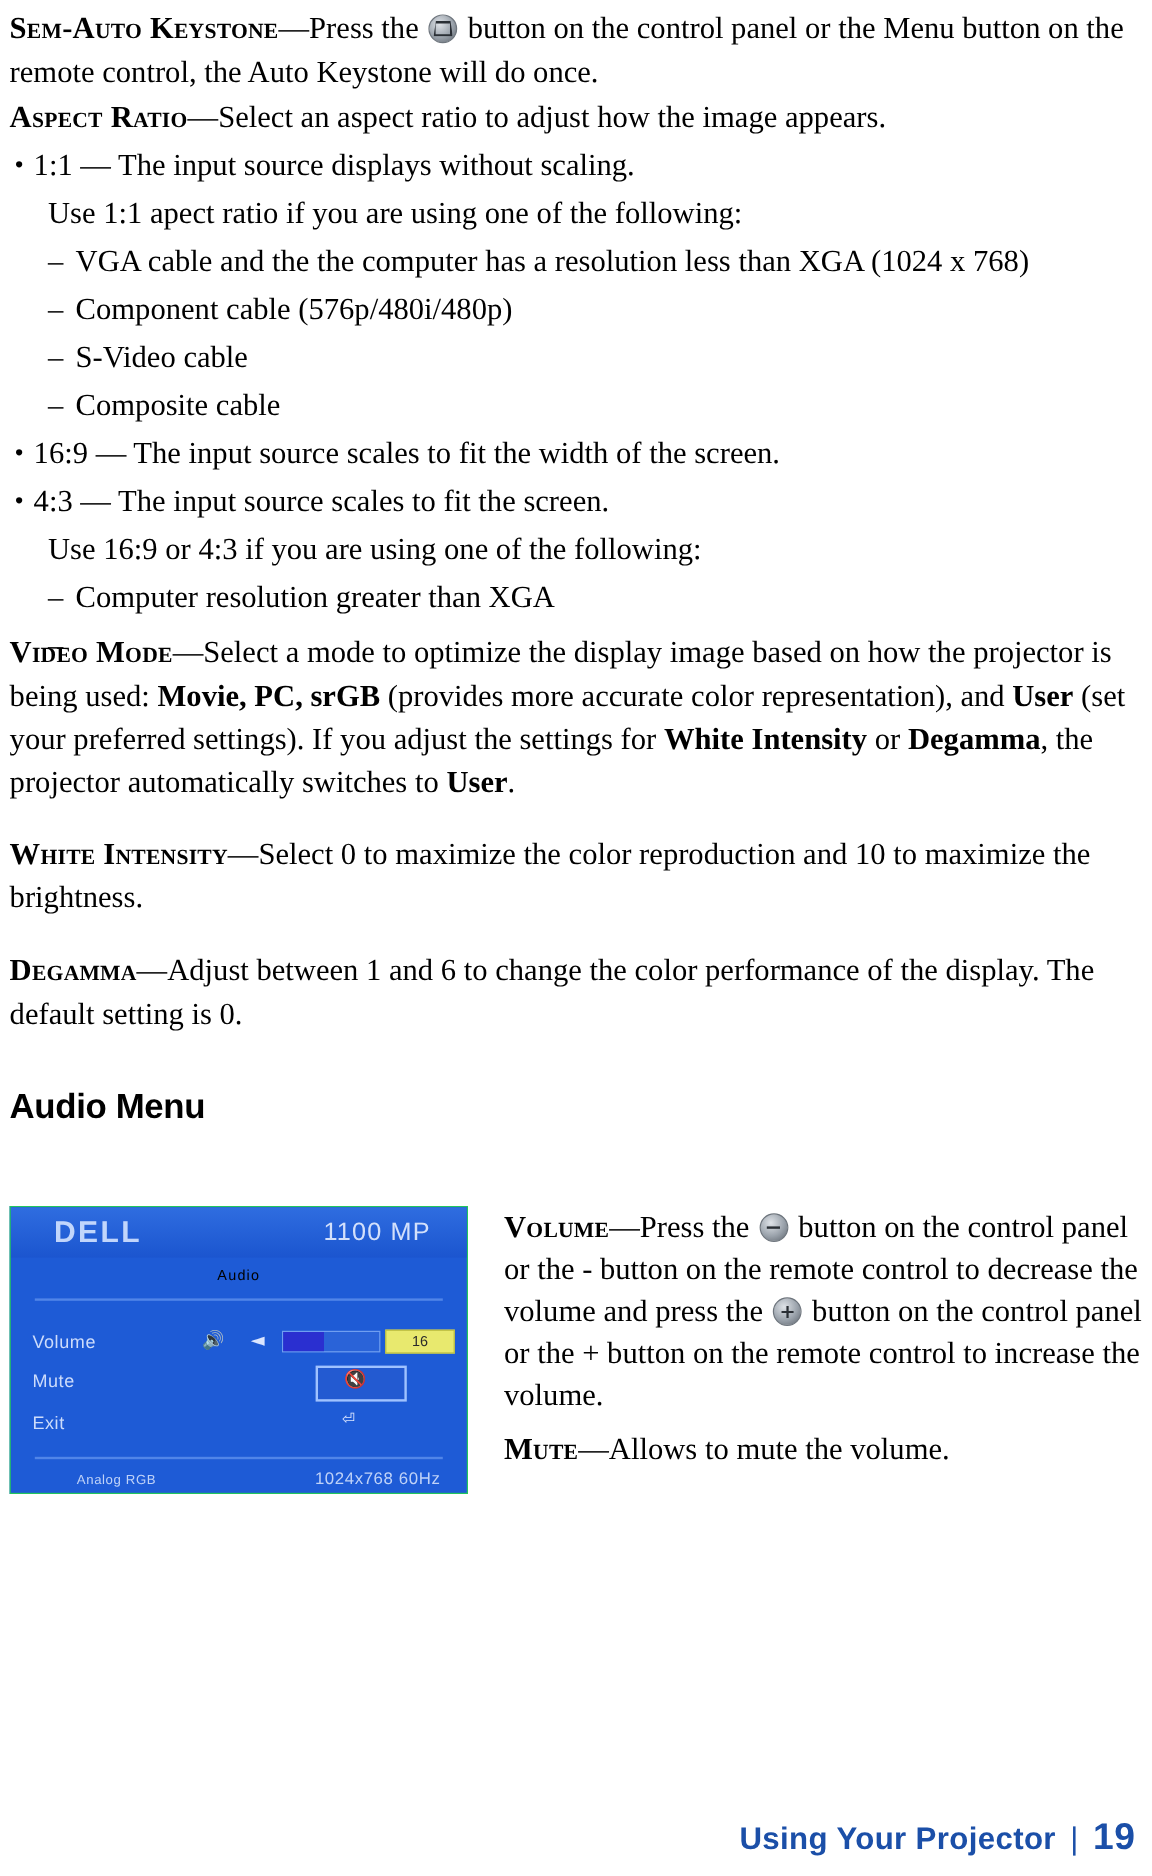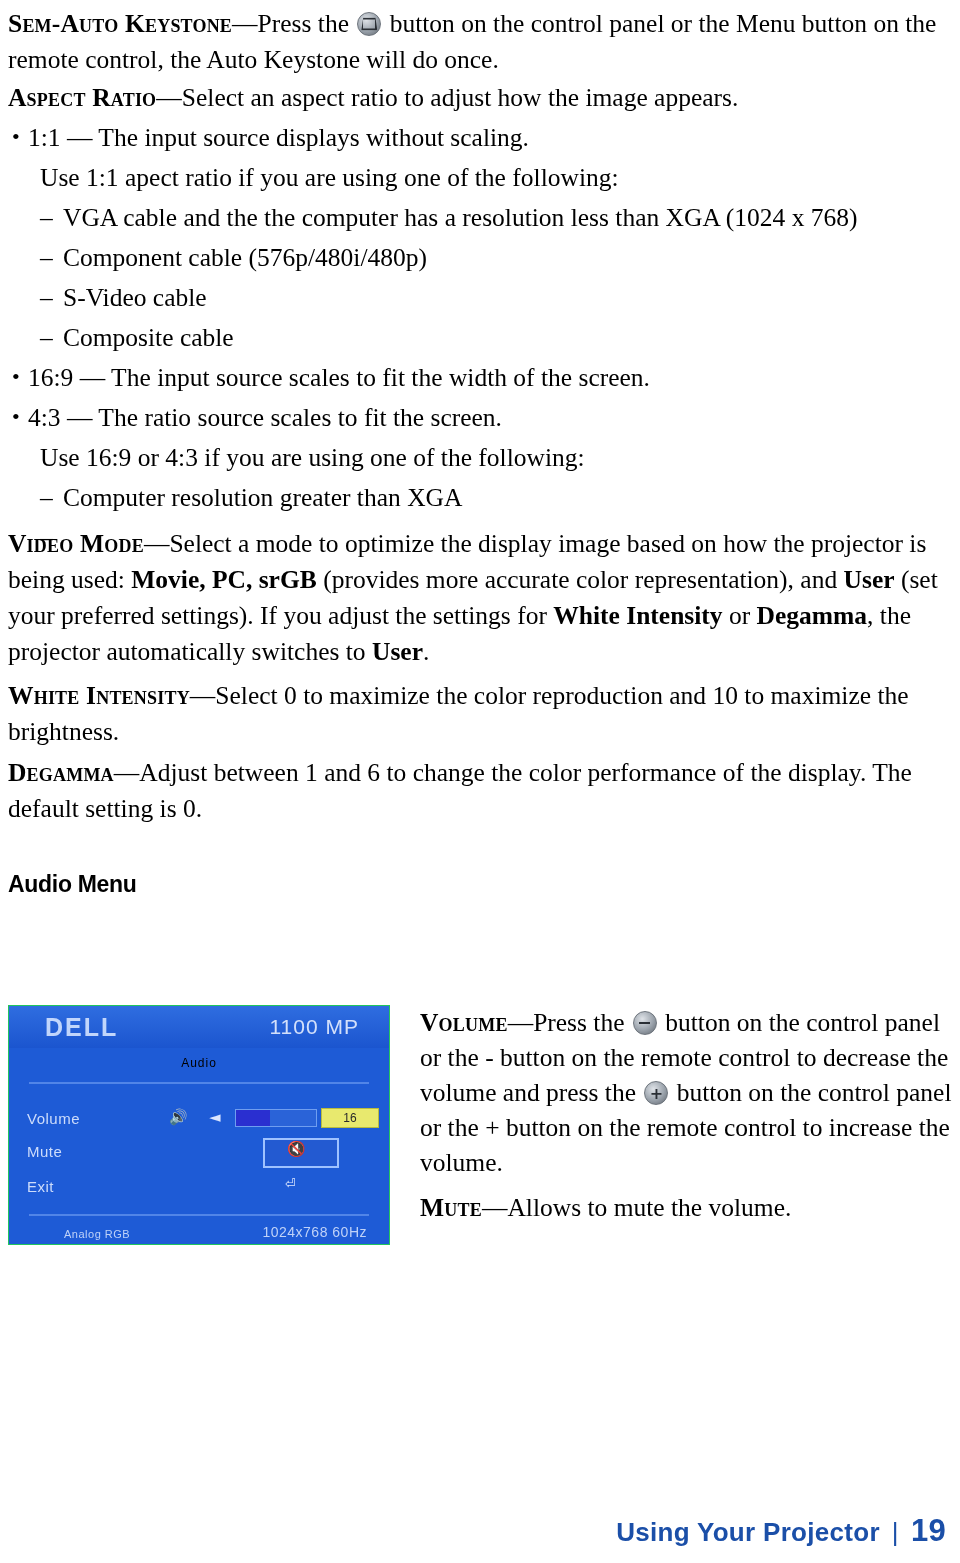--- a/index.html
+++ b/index.html
@@ -105,21 +105,21 @@
     display: block;
     width: 12px;
     height: 9px;
     margin: 0 auto;
     border: 2px solid #2a2f35;
     border-radius: 1px;
     clip-path: polygon(12% 0, 88% 0, 100% 100%, 0 100%);
   }
   h2.section {
     font-family: "Liberation Sans", sans-serif;
-    font-size: 23px;
+    font-size: 29px;
     font-weight: bold;
     margin: 44px 0 18px 0;
     letter-spacing: -0.3px;
   }
   .lower {
     position: absolute;
     left: 8px;
     top: 1005px;
     width: 944px;
   }
@@ -288,30 +288,30 @@
 
     <p class="para"><span class="sc">Aspect Ratio</span><span>—Select an aspect ratio to adjust how the image appears.</span></p>
 
     <div class="indent-bullet"><span class="dot">•</span><span>1:1 — The input source displays without scaling.</span></div>
     <div class="indent-1"><span>Use 1:1 apect ratio if you are using one of the following:</span></div>
     <div class="indent-dash"><span class="dash">–</span><span>VGA cable and the the computer has a resolution less than XGA (1024 x 768)</span></div>
     <div class="indent-dash"><span class="dash">–</span><span>Component cable (576p/480i/480p)</span></div>
     <div class="indent-dash"><span class="dash">–</span><span>S-Video cable</span></div>
     <div class="indent-dash"><span class="dash">–</span><span>Composite cable</span></div>
     <div class="indent-bullet"><span class="dot">•</span><span>16:9 — The input source scales to fit the width of the screen.</span></div>
-    <div class="indent-bullet"><span class="dot">•</span><span>4:3 — The ratio source scales to fit the screen.</span></div>
+    <div class="indent-bullet"><span class="dot">•</span><span>4:3 — The input source scales to fit the screen.</span></div>
     <div class="indent-1"><span>Use 16:9 or 4:3 if you are using one of the following:</span></div>
     <div class="indent-dash"><span class="dash">–</span><span>Computer resolution greater than XGA</span></div>
     <div class="indent-dash"><span class="dash">–</span></div>
 
     <p class="para" style="margin-top:8px;"><span class="sc">Video Mode</span><span>—Select a mode to optimize the display image based on how the projector is being used: </span><span class="bold">Movie, PC, srGB</span><span> (provides more accurate color representation), and </span><span class="bold">User</span><span> (set your preferred settings). If you adjust the settings for </span><span class="bold">White Intensity</span><span> or </span><span class="bold">Degamma</span><span>, the projector automatically switches to </span><span class="bold">User</span><span>.</span></p>
 
-    <p class="para" style="margin-top:8px;"><span class="sc">White Intensity</span><span>—Select 0 to maximize the color reproduction and 10 to maximize the brightness.</span></p>
-
-    <p class="para" style="margin-top:5px;"><span class="sc">Degamma</span><span>—Adjust between 1 and 6 to change the color performance of the display. The default setting is 0.</span></p>
+    <p class="para" style="margin-top:24px;"><span class="sc">White Intensity</span><span>—Select 0 to maximize the color reproduction and 10 to maximize the brightness.</span></p>
+
+    <p class="para" style="margin-top:25px;"><span class="sc">Degamma</span><span>—Adjust between 1 and 6 to change the color performance of the display. The default setting is 0.</span></p>
 
     <h2 class="section">Audio Menu</h2>
   </div>
 
   <div class="lower">
 
     <div class="osd">
       <div class="osd-top"></div>
       <div class="osd-logo">DELL</div>
       <div class="osd-model">1100 MP</div>

